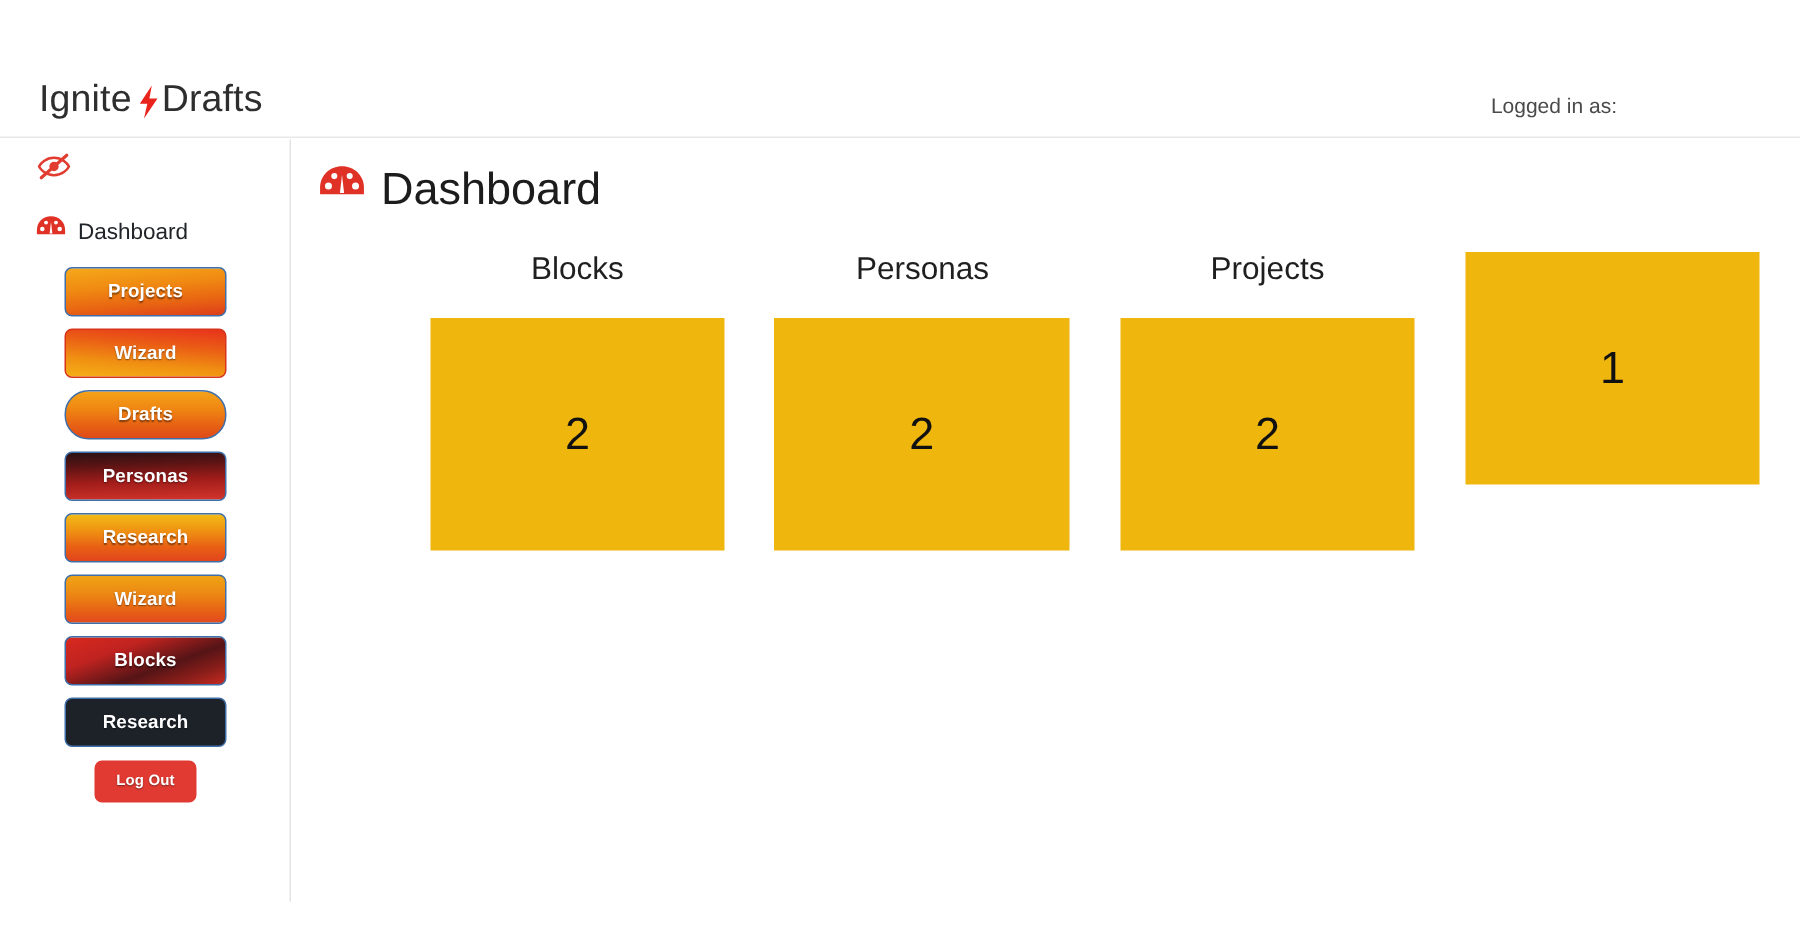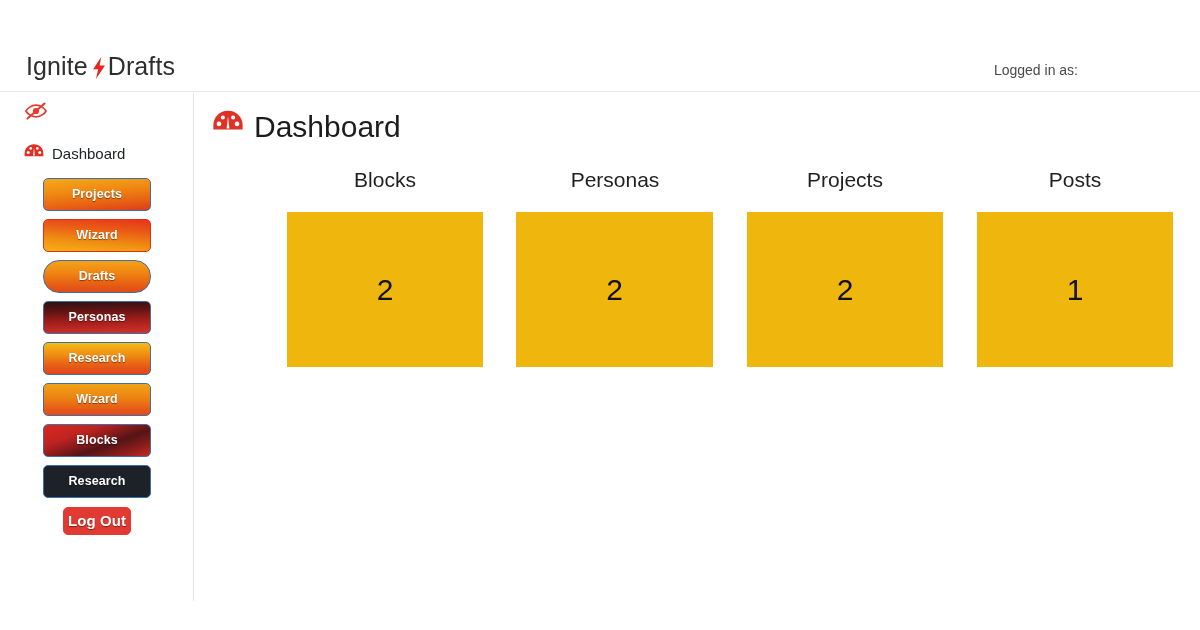--- a/index.html
+++ b/index.html
@@ -106,21 +106,21 @@
   .navbtn.b-research { background: linear-gradient(180deg, #f3bb16 0%, #ef8e12 38%, #e86014 70%, #e2451c 100%); }
   .navbtn.b-swipes   { background: linear-gradient(180deg, #f0a415 0%, #ec8513 42%, #e65e16 78%, #e34a1d 100%); }
   .navbtn.b-blocks   { background: linear-gradient(160deg, #d8291f 0%, #c02320 30%, #551416 62%, #8b1e1a 82%, #c62b22 100%); }
   .navbtn.b-settings { background: #1d2229; border-color: #3f6fa8; }
   .navbtn.b-logout {
     width: 68px; height: 28px; line-height: 26px;
     background: #e03a32;
     border: 1px solid #e03a32;
     border-radius: 5px;
     margin-top: 9px;
-    font-size: 15px;
+    font-size: 10px;
   }
 
   
   .main {
     position: absolute;
     left: 195px; top: 93px;
     width: 1005px; height: 537px;
     background: #fff;
   }
   .page-title {
@@ -247,18 +247,17 @@
       <div class="stat-label">Personas</div>
       <div class="stat-box">2</div>
     </div>
 
     <div class="stat-col">
       <div class="stat-label">Projects</div>
       <div class="stat-box">2</div>
     </div>
 
     <div class="stat-col">
-      <div class="stat-label">Posts</div>
       <div class="stat-box">1</div>
     </div>
 
   </div>
 </div>
 
 </body></html>

